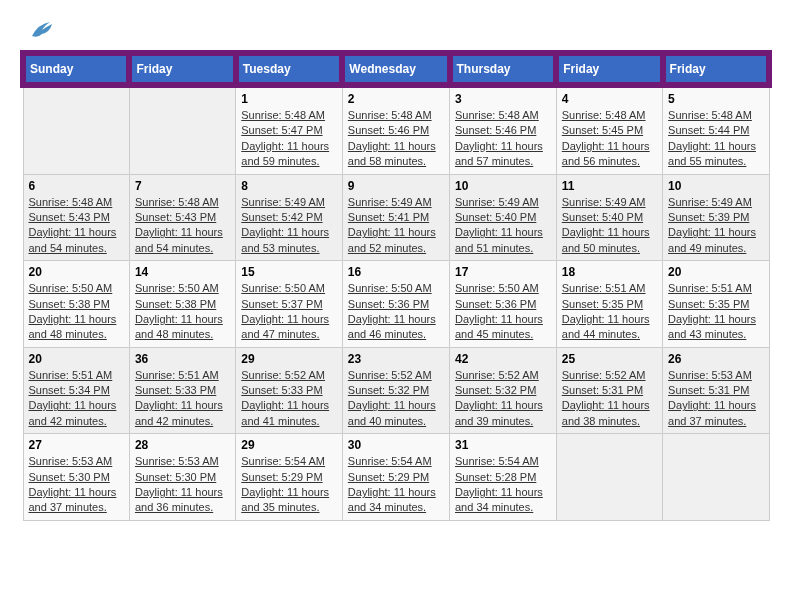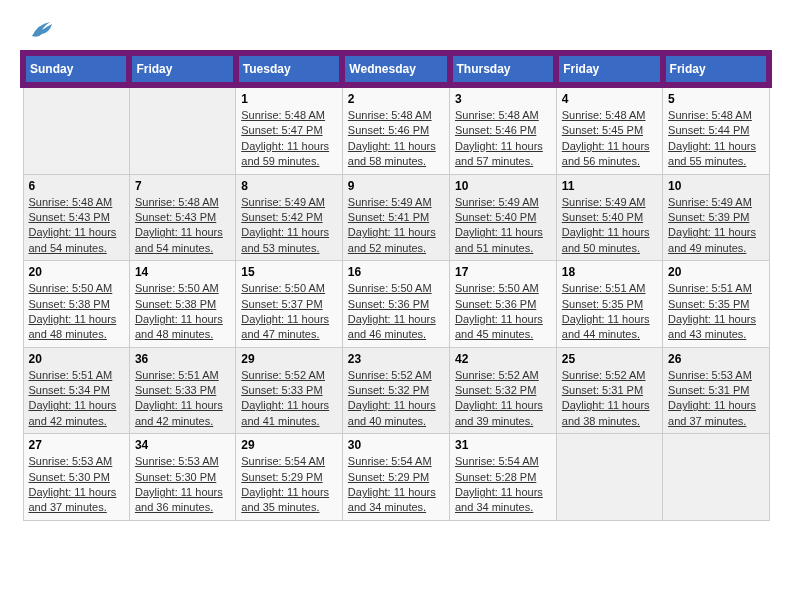--- a/index.html
+++ b/index.html
@@ -284,21 +284,21 @@
         </td>
       </tr>
       <tr>
         <td>
           <span class="day-number">27</span>
           <div class="day-info" style="white-space: pre-line;">Sunrise: 5:53 AM
 Sunset: 5:30 PM
 Daylight: 11 hours and 37 minutes.</div>
         </td>
         <td>
-          <span class="day-number">34</span>
+          <span class="day-number">28</span>
           <div class="day-info" style="white-space: pre-line;">Sunrise: 5:53 AM
 Sunset: 5:30 PM
 Daylight: 11 hours and 36 minutes.</div>
         </td>
         <td>
           <span class="day-number">29</span>
           <div class="day-info" style="white-space: pre-line;">Sunrise: 5:54 AM
 Sunset: 5:29 PM
 Daylight: 11 hours and 35 minutes.</div>
         </td>

